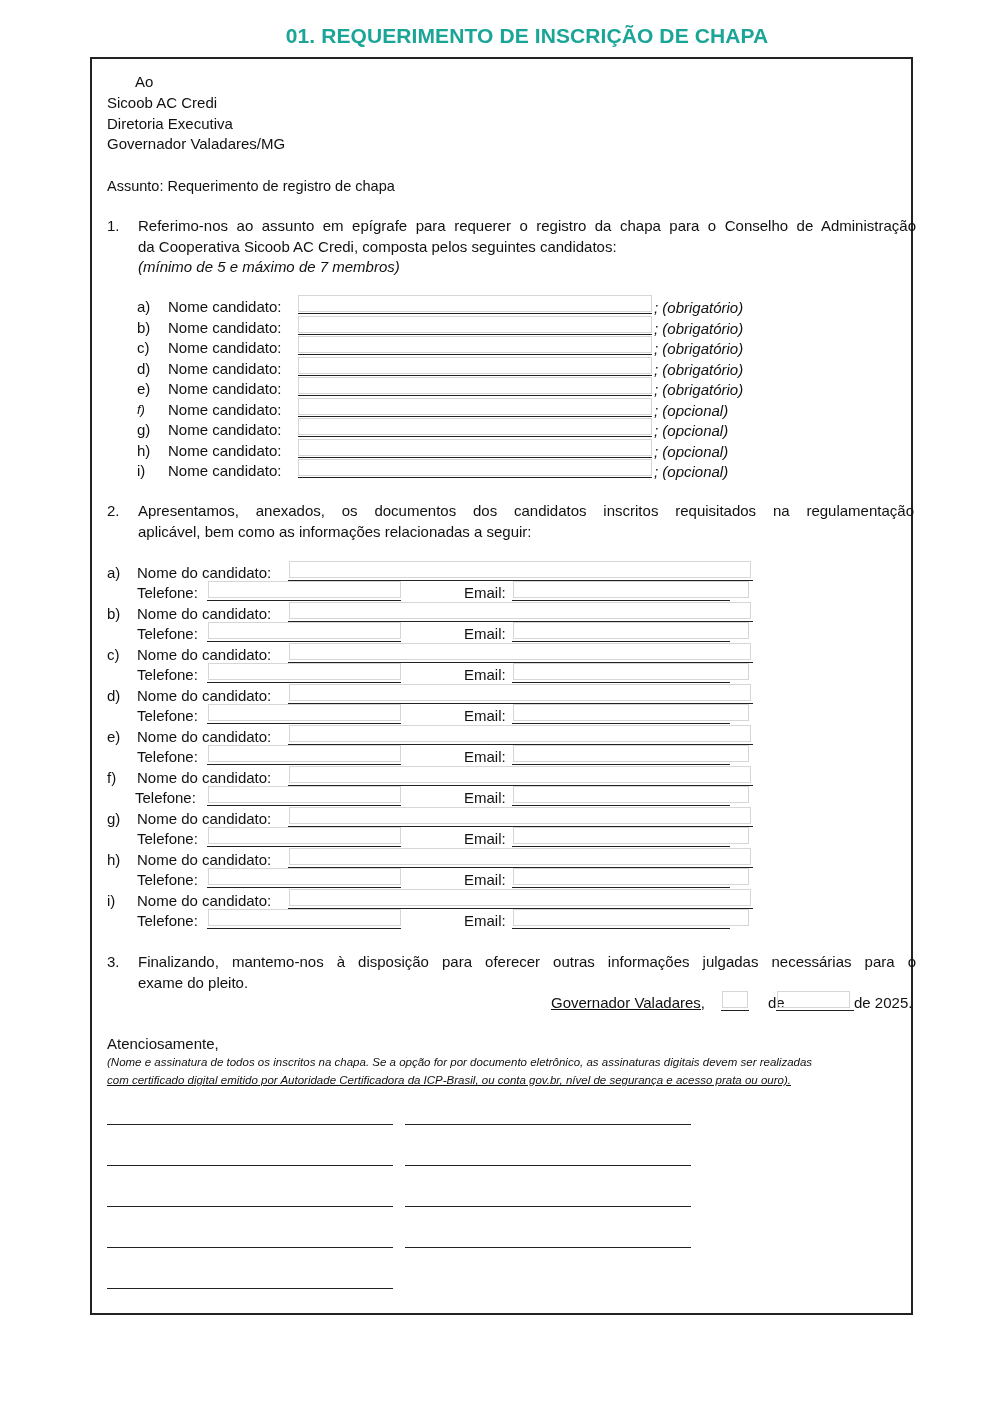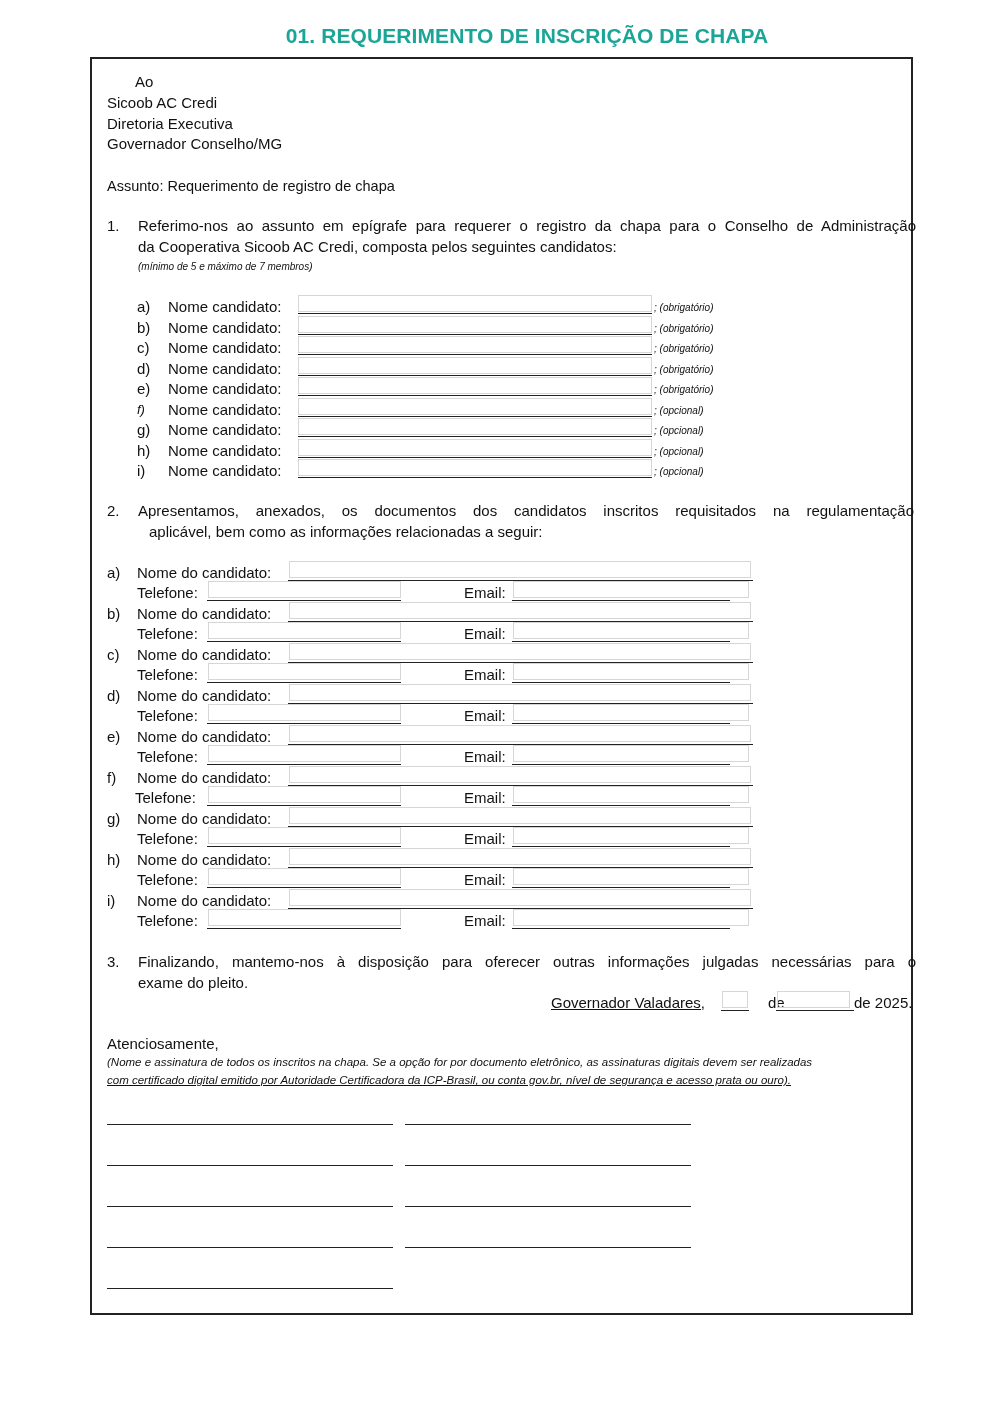--- a/index.html
+++ b/index.html
@@ -11,41 +11,41 @@
       position: absolute; left: 0; width: 1054px; top: 24px;
       text-align: center; color: #1aa597; font-weight: bold; font-size: 21px;
       letter-spacing: 0.1px;
     }
     .frame {
       position: absolute; left: 90px; top: 57px; width: 823px; height: 1258px;
       border: 2px solid #222; box-sizing: border-box;
     }
     .t { position: absolute; font-size: 15px; white-space: nowrap; line-height: 20px; }
     .b { font-weight: normal; }
-    .i { font-style: italic; font-size: 10px; }
+    .i { font-style: italic; font-size: 15px; }
     .small-i { font-style: italic; font-size: 11.5px; }
     .uline { position: absolute; border-bottom: 1px solid #222; height: 0; }
     .field {
       position: absolute; border: 1px solid #d6d6d6; background: rgba(255,255,255,0);
       box-sizing: border-box; height: 17px;
     }
     .sig { position: absolute; border-bottom: 1.5px solid #222; width: 286px; height: 0; }
     .justify { text-align: justify; text-align-last: justify; white-space: normal; }
   </style>
 </head>
 <body>
 
 <div class="title">01. REQUERIMENTO DE INSCRIÇÃO DE CHAPA</div>
 
 <div class="frame"></div>
 
 <div class="t" style="left:107px;top:72px;margin-left:28px;">Ao</div>
 <div class="t" style="left:107px;top:93px;">Sicoob AC Credi</div>
 <div class="t" style="left:107px;top:114px;">Diretoria Executiva</div>
-<div class="t" style="left:107px;top:134px;">Governador Conselho/MG</div>
+<div class="t" style="left:107px;top:134px;">Governador Valadares/MG</div>
 
 <div class="t b" style="left:107px;top:176px;font-size:14.5px;">Assunto: Requerimento de registro de chapa</div>
 
 <div class="t" style="left:107px;top:216px;">1.</div>
 <div class="t justify" style="left:138px;top:216px;width:778px;">Referimo-nos ao assunto em epígrafe para requerer o registro da chapa para o Conselho de Administração</div>
 <div class="t" style="left:138px;top:237px;">da Cooperativa Sicoob AC Credi, composta pelos seguintes candidatos:</div>
 <div class="t i" style="left:138px;top:257px;">(mínimo de 5 e máximo de 7 membros)</div>
 
 <div id="cand-list">
     <div class="t" style="left:137px;top:297px;">a)</div>
@@ -90,21 +90,21 @@
     <div class="t i" style="left:654px;top:441.5px;">; (opcional)</div>
     <div class="t" style="left:137px;top:461px;">i)</div>
     <div class="t" style="left:168px;top:461px;">Nome candidato:</div>
     <div class="uline" style="left:298px;top:477px;width:354px;"></div>
     <div class="field" style="left:298px;top:459px;width:354px;"></div>
     <div class="t i" style="left:654px;top:462px;">; (opcional)</div>
   </div>
 
 <div class="t" style="left:107px;top:501px;">2.</div>
 <div class="t justify" style="left:138px;top:501px;width:776px;">Apresentamos, anexados, os documentos dos candidatos inscritos requisitados na regulamentação</div>
-<div class="t" style="left:149px;top:522px;">aplicável, bem como as informações relacionadas a seguir:</div>
+<div class="t" style="left:138px;top:522px;">aplicável, bem como as informações relacionadas a seguir:</div>
 
 <div id="entry-list">
     <div class="t" style="left:107px;top:563px;">a)</div>
     <div class="t" style="left:137px;top:563px;">Nome do candidato:</div>
     <div class="uline" style="left:288px;top:580px;width:465px;"></div>
     <div class="field" style="left:289px;top:561px;width:462px;"></div>
     <div class="t" style="left:137px;top:583px;">Telefone:</div>
     <div class="uline" style="left:207px;top:600px;width:194px;"></div>
     <div class="field" style="left:208px;top:581px;width:193px;"></div>
     <div class="t" style="left:464px;top:583px;">Email:</div>

